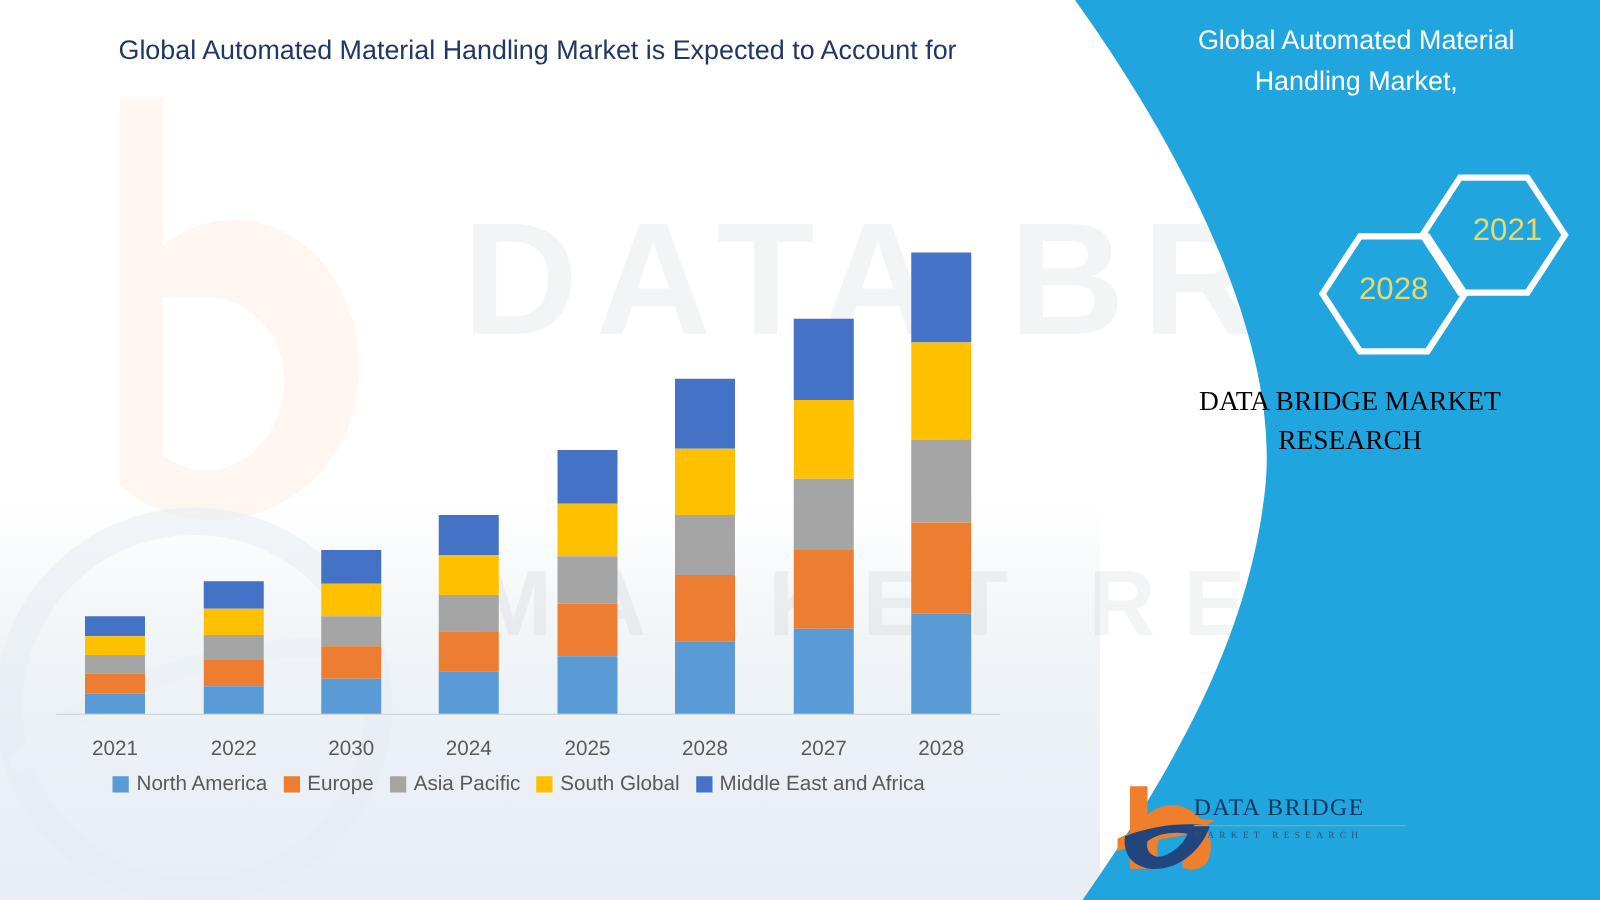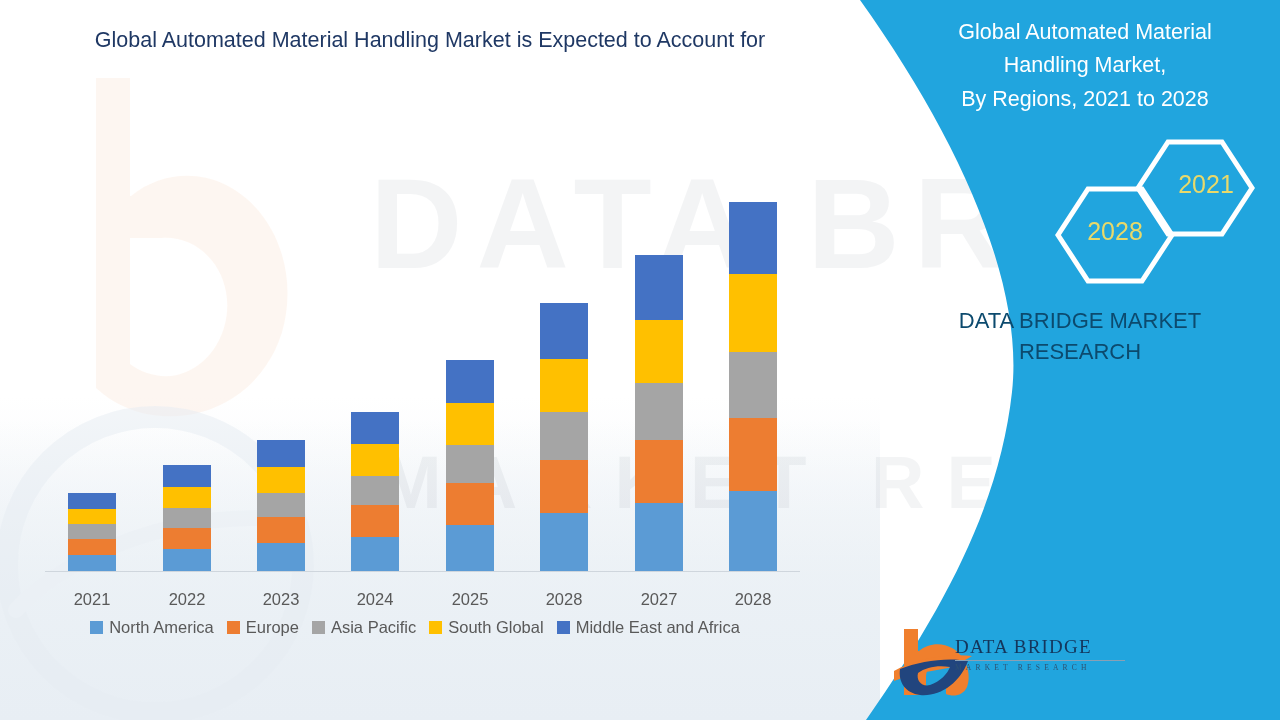--- a/index.html
+++ b/index.html
@@ -99,23 +99,23 @@
     position:absolute; left:70px; top:16px; width:370px;
     text-align:center; color:#ffffff;
     font-size:21.5px; line-height:1.55; font-weight:400;
     font-family:"Liberation Sans", sans-serif;
   }
 
   .hexes { position:absolute; left:130px; top:130px; width:300px; height:160px; }
 
   .brand-text {
     position:absolute; left:60px; top:305px; width:380px;
-    text-align:center; color:#0c4a6e;
+    text-align:center; color:#000000;
     font-size:22px; line-height:1.42; font-weight:400;
-    font-family:Liberation Sans, sans-serif;
+    font-family:Liberation Serif, serif;
   }
 
   .logo { position:absolute; left:60px; top:625px; width:230px; height:72px; }
   .logo-text {
     position:absolute; left:125px; top:636px; width:180px;
   }
   .logo-databridge {
     font-size:19px; letter-spacing:1.2px; color:#14365c;
     font-family:"Liberation Serif", serif; font-weight:400;
     white-space:nowrap;
@@ -216,21 +216,21 @@
           <div class="seg" style="height: 72px; background: rgb(68, 114, 196);"></div>
           <div class="seg" style="height: 78px; background: rgb(255, 192, 0);"></div>
           <div class="seg" style="height: 66px; background: rgb(165, 165, 165);"></div>
           <div class="seg" style="height: 73px; background: rgb(237, 125, 49);"></div>
           <div class="seg" style="height: 80px; background: rgb(91, 155, 213);"></div>
         </div>
       </div>
     <div class="x-labels" id="xlabels">
         <div class="x-label" style="left: -1px;">2021</div>
         <div class="x-label" style="left: 94px;">2022</div>
-        <div class="x-label" style="left: 188px;">2023</div>
+        <div class="x-label" style="left: 188px;">2030</div>
         <div class="x-label" style="left: 282px; text-align: center;">2024</div>
         <div class="x-label" style="left: 377px;">2025</div>
         <div class="x-label" style="left: 471px;">2028</div>
         <div class="x-label" style="left: 566px;">2027</div>
         <div class="x-label" style="left: 660px;">2028</div>
       </div>
     <div class="legend" id="legend">
         <div class="legend-item">
           <span class="legend-swatch" style="background: rgb(91, 155, 213);"></span>
           <span class="legend-label">North America</span>
@@ -256,21 +256,20 @@
 
   <div class="panel">
     <svg width="450" height="720" viewBox="0 0 450 720">
       <path id="panelPath" d="M30 0 L450 0 L450 720 L36 720 C120 600 170 500 182 392 C194 284 130 140 30 0 Z" fill="#21A5DE"></path>
     </svg>
 
     <div class="panel-inner">
       <div class="panel-title">
         <div>Global Automated Material</div>
         <div>Handling Market,</div>
-        <div>By Regions, 2021 to 2028</div>
       </div>
 
       <div class="hexes">
         <svg width="300" height="160" viewBox="0 0 300 160">
 
           <polygon points="178,58 208,12 262,12 292,58 262,104 208,104" fill="none" stroke="#ffffff" stroke-width="5"></polygon>
 
           <polygon points="98,105 128,59 182,59 212,105 182,151 128,151" fill="none" stroke="#ffffff" stroke-width="5"></polygon>
         </svg>
         <div style="position:absolute;left:208px;top:40px;width:76px;text-align:center;

